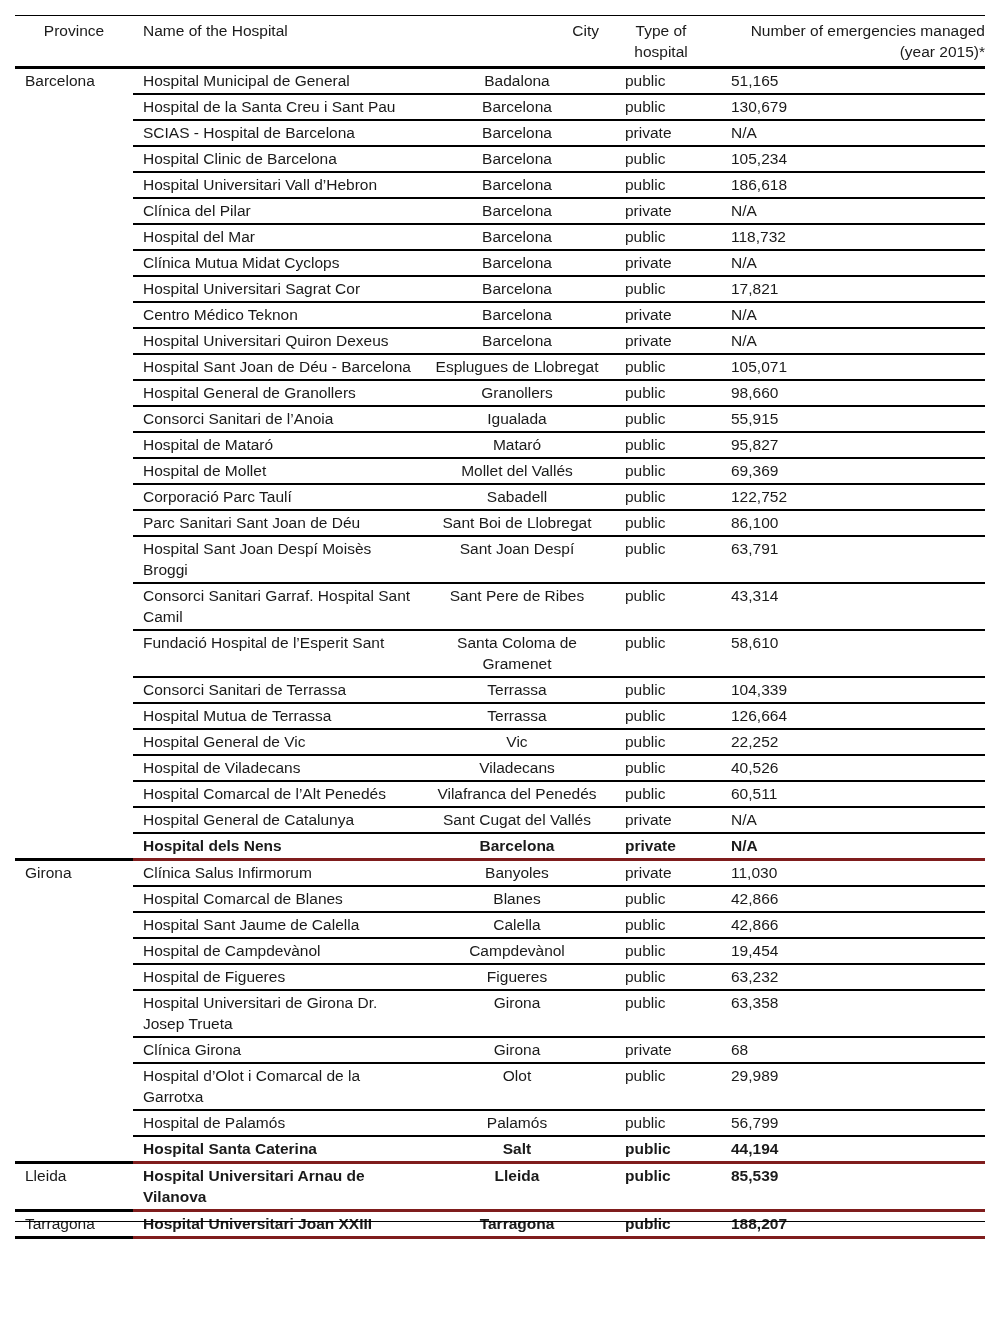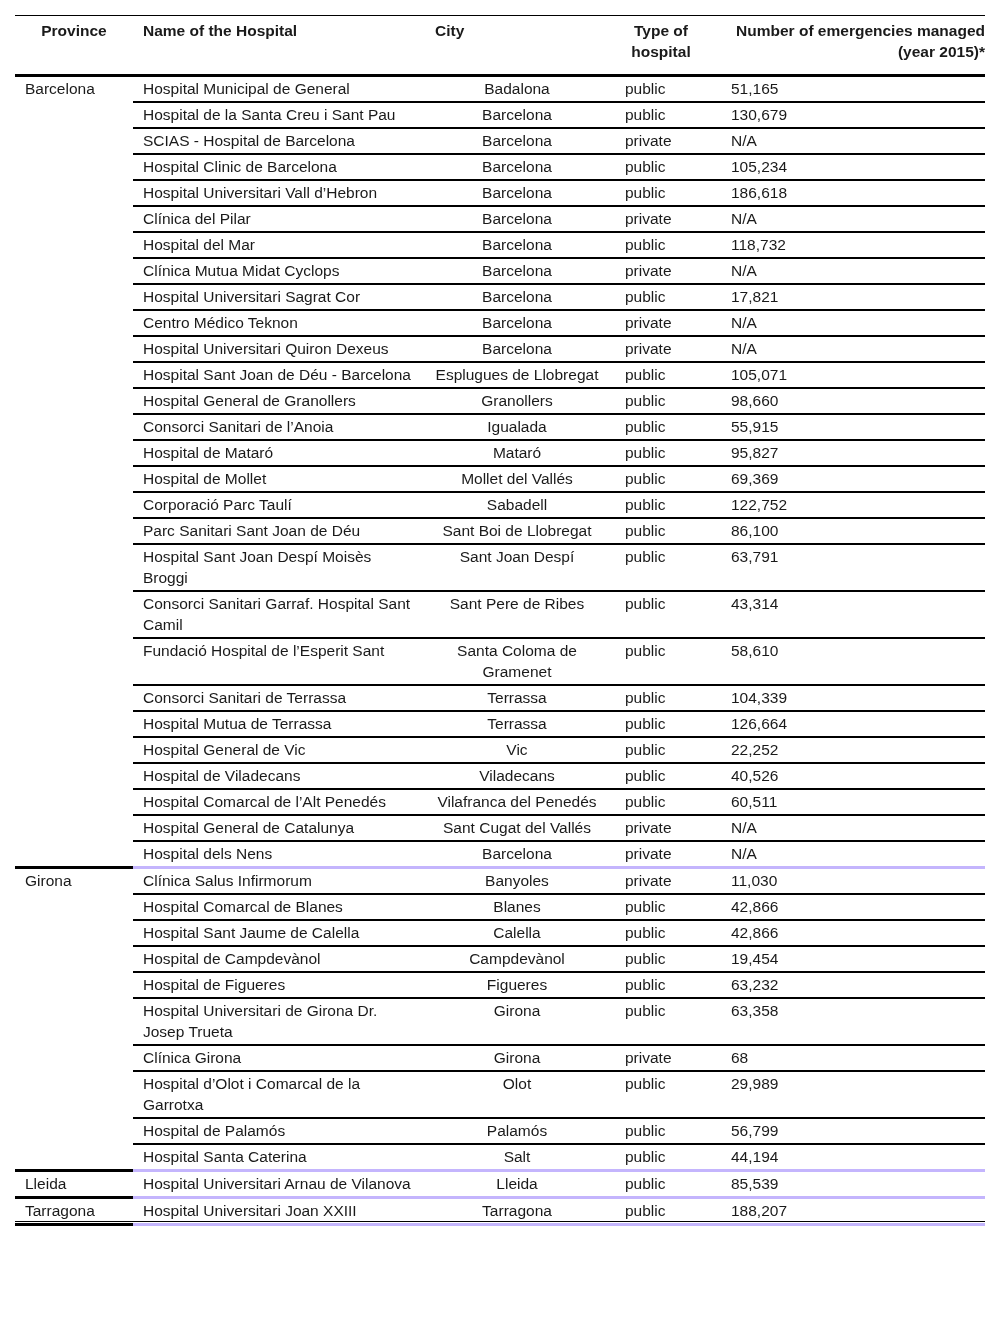--- a/index.html
+++ b/index.html
@@ -27,45 +27,45 @@
     table-layout: fixed;
     border-top: 1.5px solid #000;
   }
   col.c-prov { width: 118px; }
   col.c-name { width: 292px; }
   col.c-city { width: 184px; }
   col.c-type { width: 104px; }
   col.c-num  { width: 272px; }
 
   th {
-    font-weight: bold;
+    font-weight: normal;
     vertical-align: top;
     line-height: 21px;
-    padding: 4px 10px 12px 10px;
+    padding: 4px 10px 4px 10px;
     border-bottom: 3px solid #000;
   }
   th.h-prov { text-align: center; }
   th.h-name { text-align: left; }
-  th.h-city { text-align: left; }
+  th.h-city { text-align: right; }
   th.h-type { text-align: center; padding-right: 10px; }
   th.h-num  { text-align: right; padding-right: 0; }
 
   td {
     vertical-align: top;
     line-height: 21px;
     padding: 1px 10px 2px 10px;
   }
   td.prov { padding-left: 10px; border-bottom: 2px solid #000; }
   td.name { padding-left: 10px; }
   td.city { padding-left: 10px; text-align: center; }
   td.type { padding-left: 16px; margin-top: 12px; }
   td.num  { padding-left: 18px; }
 
   tr.row td.cell { border-bottom: 2px solid #000; }
-  tr.group-last td.cell { border-bottom: 3px solid #c4b5fd; }
+  tr.group-last td.cell { border-bottom: 3px solid #7f1d1d; font-weight: bold; }
   td.prov { border-bottom: 3px solid #000; }
 
   .bottom-rule {
     position: absolute;
     left: 15px;
     width: 970px;
     height: 0;
     border-top: 1.5px solid #000;
   }
 </style>

